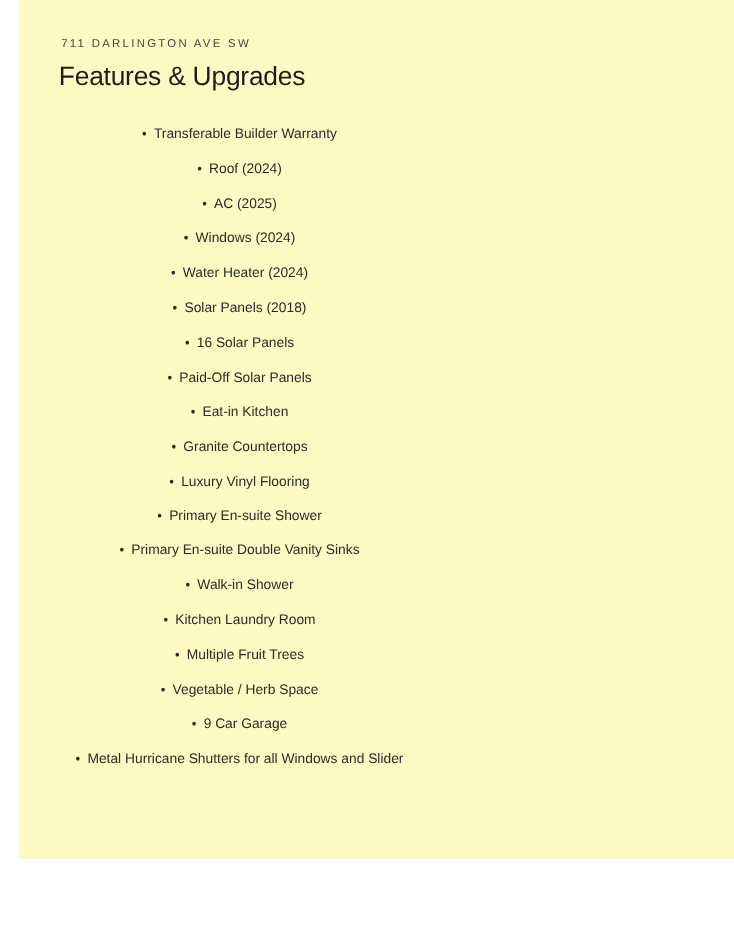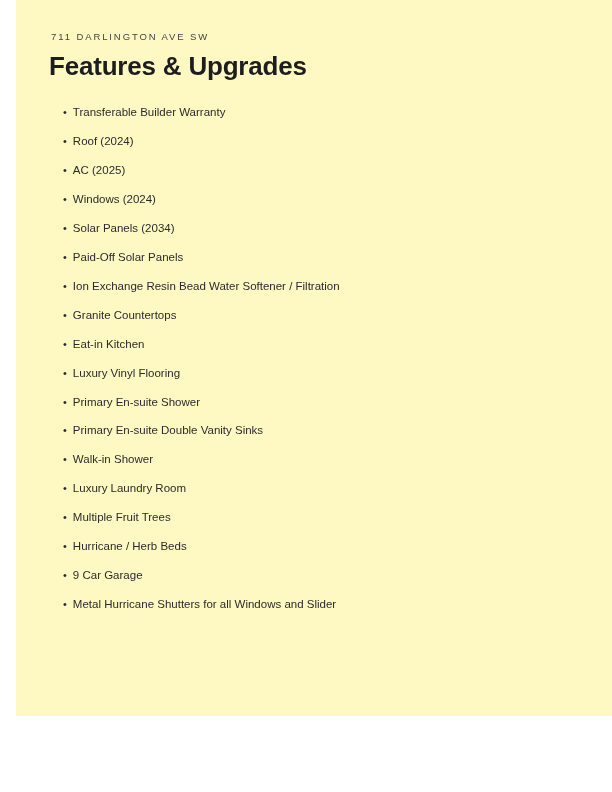--- a/index.html
+++ b/index.html
@@ -22,38 +22,39 @@
     top: 31px;
     font-size: 9.5px;
     letter-spacing: 1.9px;
     color: #454545;
     font-weight: 400;
   }
   .title {
     position: absolute;
     left: 33px;
     top: 51px;
-    font-size: 26px;
-    font-weight: 700;
+    font-size: 22px;
+    font-weight: 400;
     color: #1d1d1f;
     letter-spacing: -0.2px;
   }
   ul.features {
     position: absolute;
     left: 47px;
     top: 98px;
     margin: 0;
     padding: 0;
     list-style: none;
   }
   ul.features li {
     font-size: 11.5px;
     line-height: 28.95px;
     color: #2b2b2b;
     white-space: nowrap;
+    text-align: center;
   }
   ul.features li::before {
     content: "\2022";
     display: inline-block;
     margin-right: 6px;
     color: #2b2b2b;
     font-size: 11px;
   }
   .footer-copyright {
     position: absolute;
@@ -87,32 +88,33 @@
 
   <div class="address">711 DARLINGTON AVE SW</div>
 
   <div class="title">Features &amp; Upgrades</div>
 
   <ul class="features">
       <li>Transferable Builder Warranty</li>
       <li>Roof (2024)</li>
       <li>AC (2025)</li>
       <li>Windows (2024)</li>
-      <li>Solar Panels (2034)</li>
+      <li>Water Heater (2024)</li>
+      <li>Solar Panels (2018)</li>
+      <li>16 Solar Panels</li>
       <li>Paid-Off Solar Panels</li>
-      <li>Ion Exchange Resin Bead Water Softener / Filtration</li>
+      <li>Eat-in Kitchen</li>
       <li>Granite Countertops</li>
-      <li>Eat-in Kitchen</li>
       <li>Luxury Vinyl Flooring</li>
       <li>Primary En-suite Shower</li>
       <li>Primary En-suite Double Vanity Sinks</li>
       <li>Walk-in Shower</li>
-      <li>Luxury Laundry Room</li>
+      <li>Kitchen Laundry Room</li>
       <li>Multiple Fruit Trees</li>
-      <li>Hurricane / Herb Beds</li>
+      <li>Vegetable / Herb Space</li>
       <li>9 Car Garage</li>
       <li>Metal Hurricane Shutters for all Windows and Slider</li>
     </ul>
 
   <div class="footer-copyright">©2026 Space Coast MLS</div>
 
   <div class="footer-disclaimer">information has been provided by the third parties, we cannot represent that it is accurate or complete, and it should not be relied upon as such. This offering is</div>
 
 </div>
 

